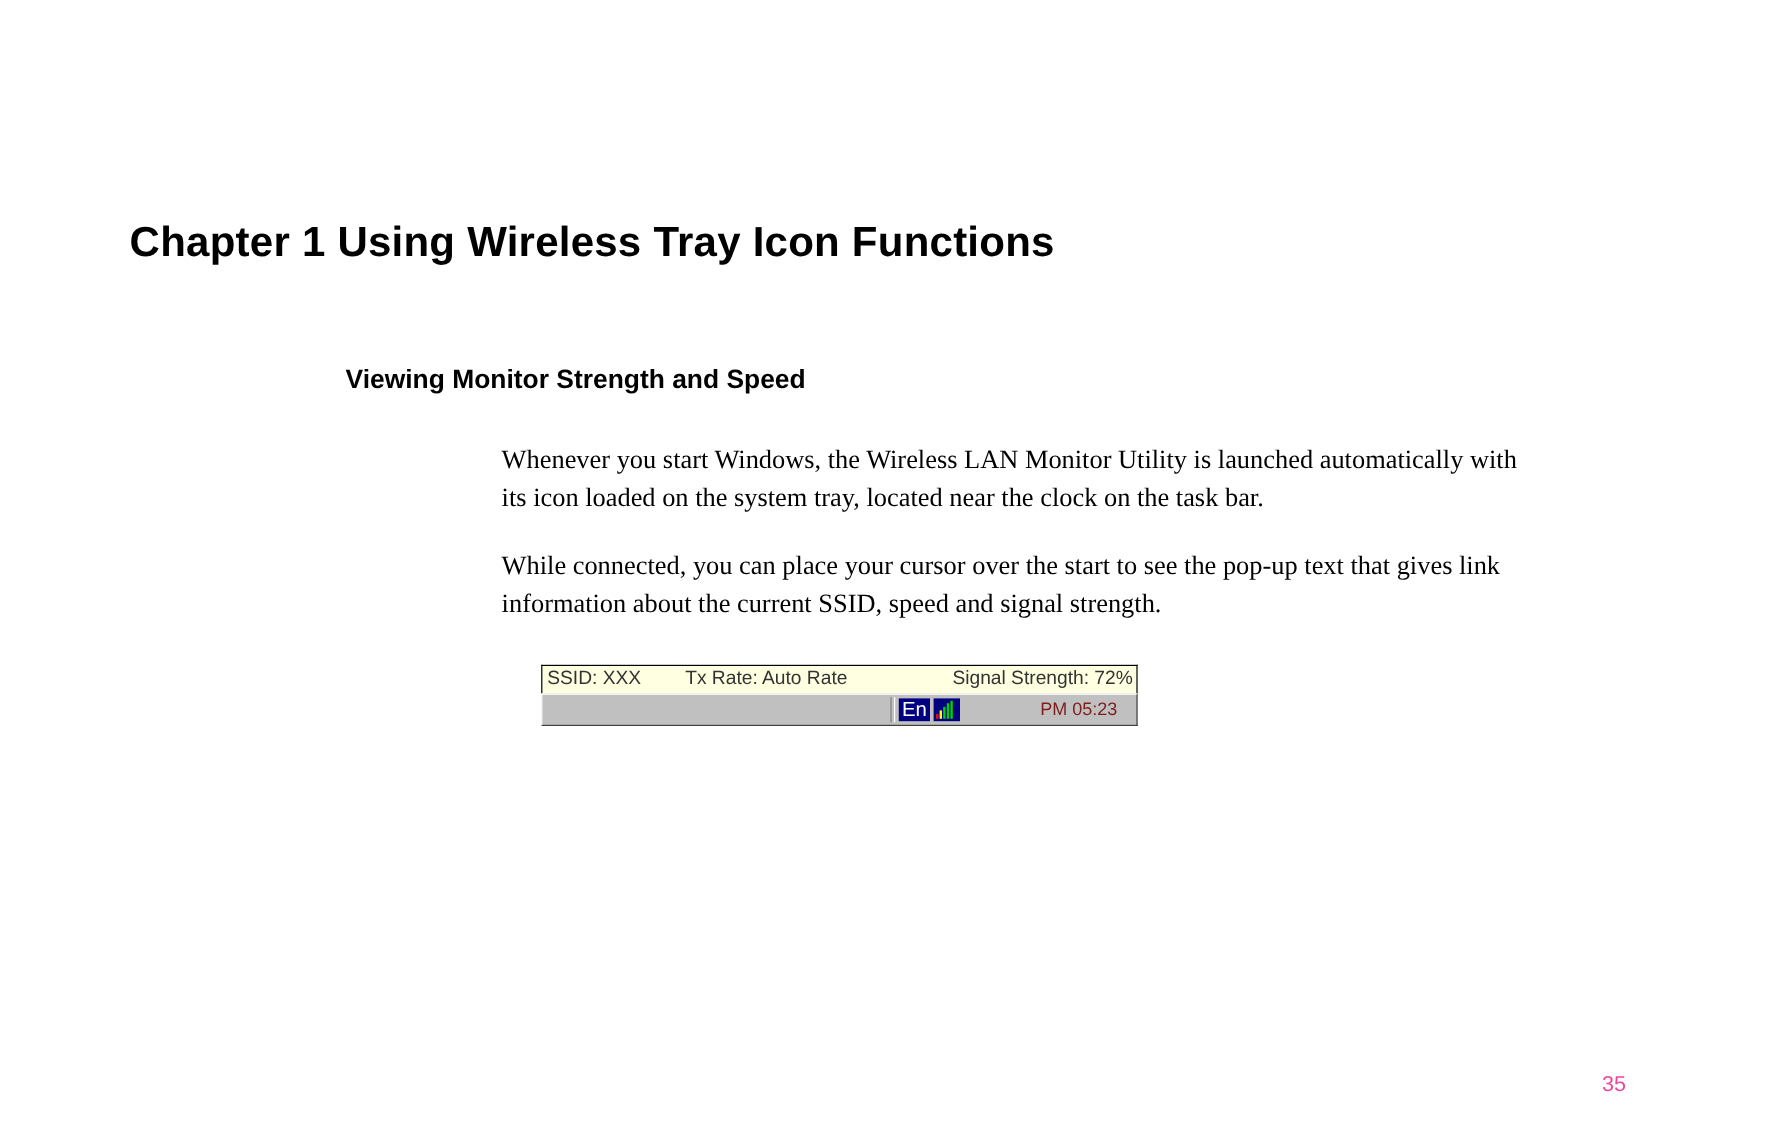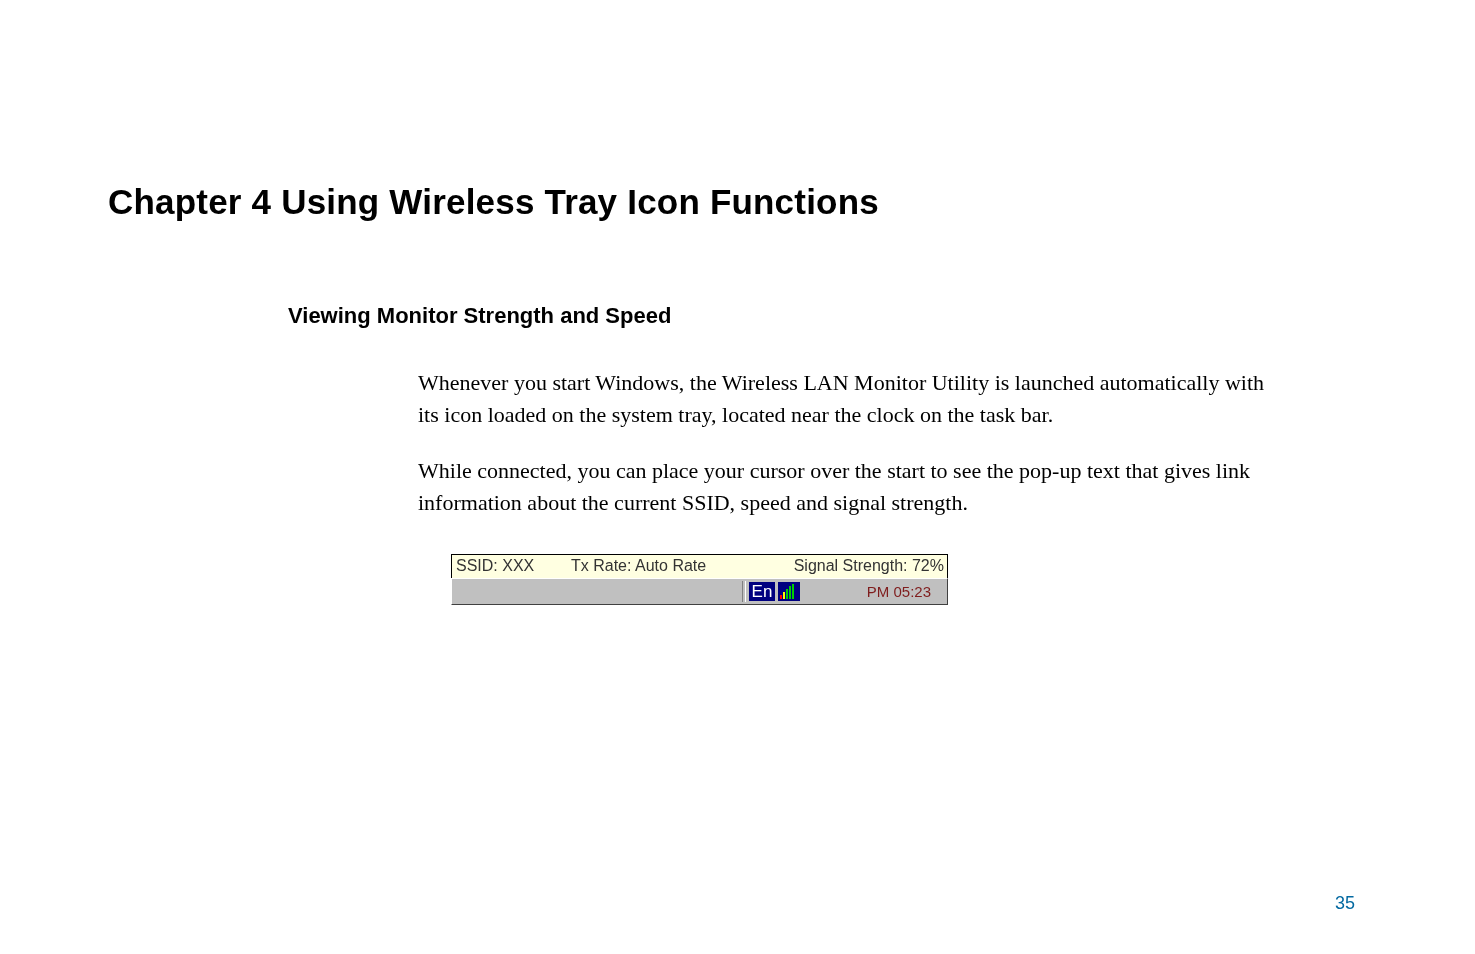--- a/index.html
+++ b/index.html
@@ -147,28 +147,28 @@
       font-size: 15px;
       color: #7f1d1d;
       font-family: "MS Sans Serif", Arial, sans-serif;
     }
     .page-number {
       position: absolute;
       right: 120px;
       bottom: 40px;
       font-family: Arial, Helvetica, sans-serif;
       font-size: 18px;
-      color: #0369a1;
+      color: #ec4899;
     }
   </style>
 </head>
 <body>
 
 <div class="chapter-title">
-  <span>Chapter 4    Using Wireless Tray Icon Functions</span>
+  <span>Chapter 1    Using Wireless Tray Icon Functions</span>
 </div>
 
 <div class="section-title">
   <span>Viewing Monitor Strength and Speed</span>
 </div>
 
 <div class="body-para-1">Whenever you start Windows, the Wireless LAN Monitor Utility is launched automatically with its icon loaded on the system tray, located near the clock on the task bar.</div>
 
 <div class="body-para-2">While connected, you can place your cursor over the start to see the pop-up text that gives link information about the current SSID, speed and signal strength.</div>
 

